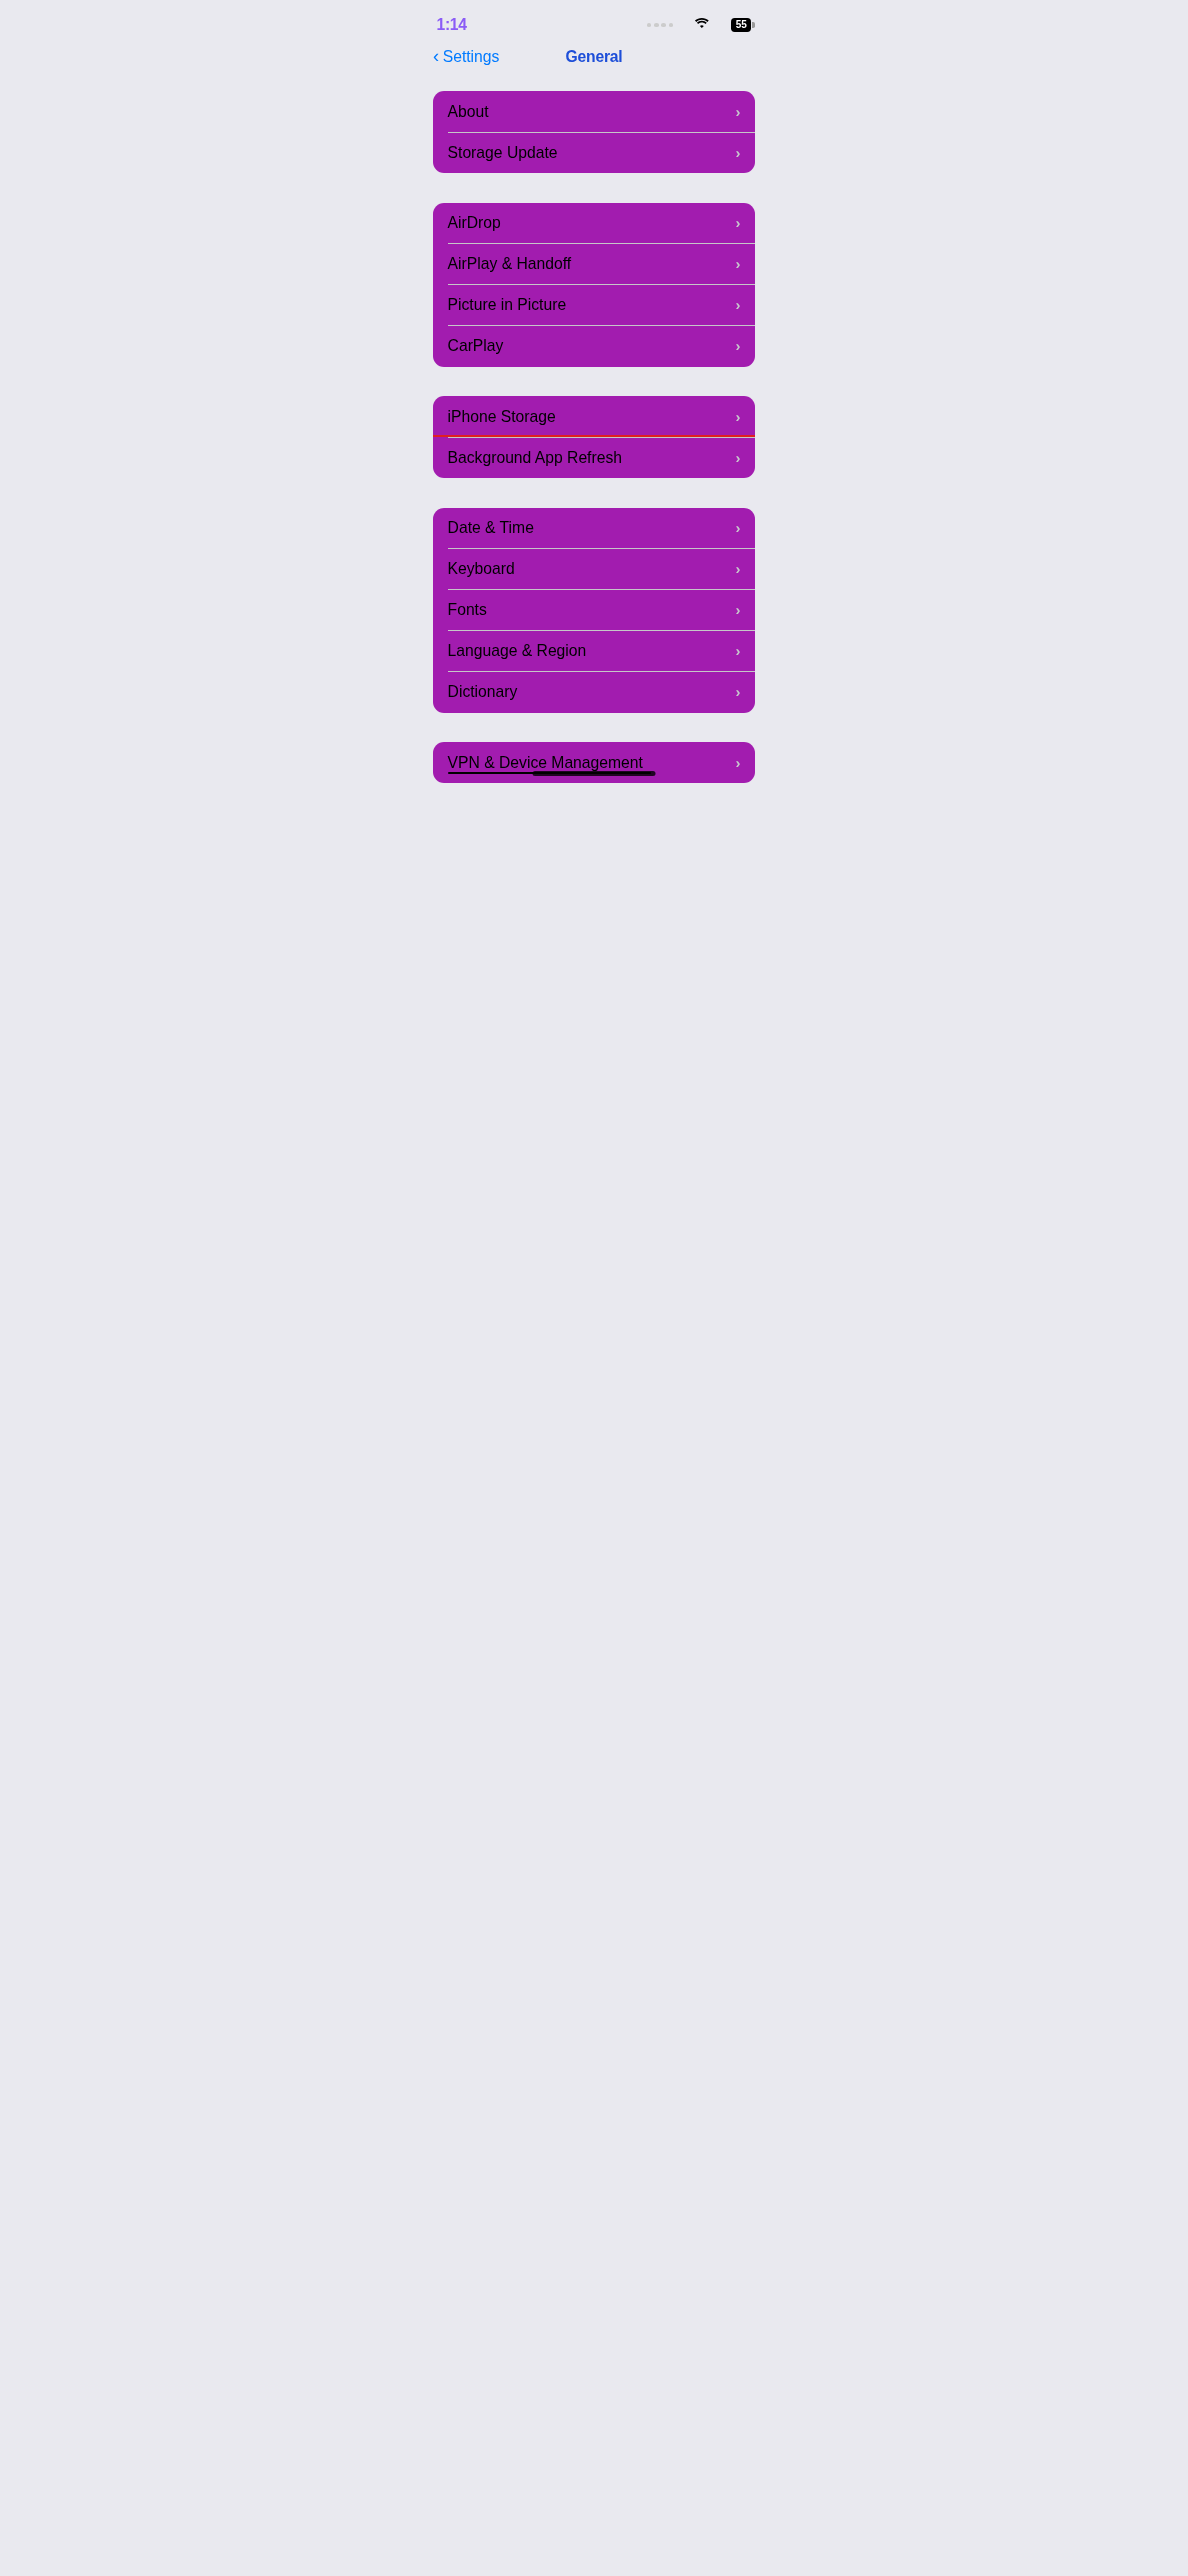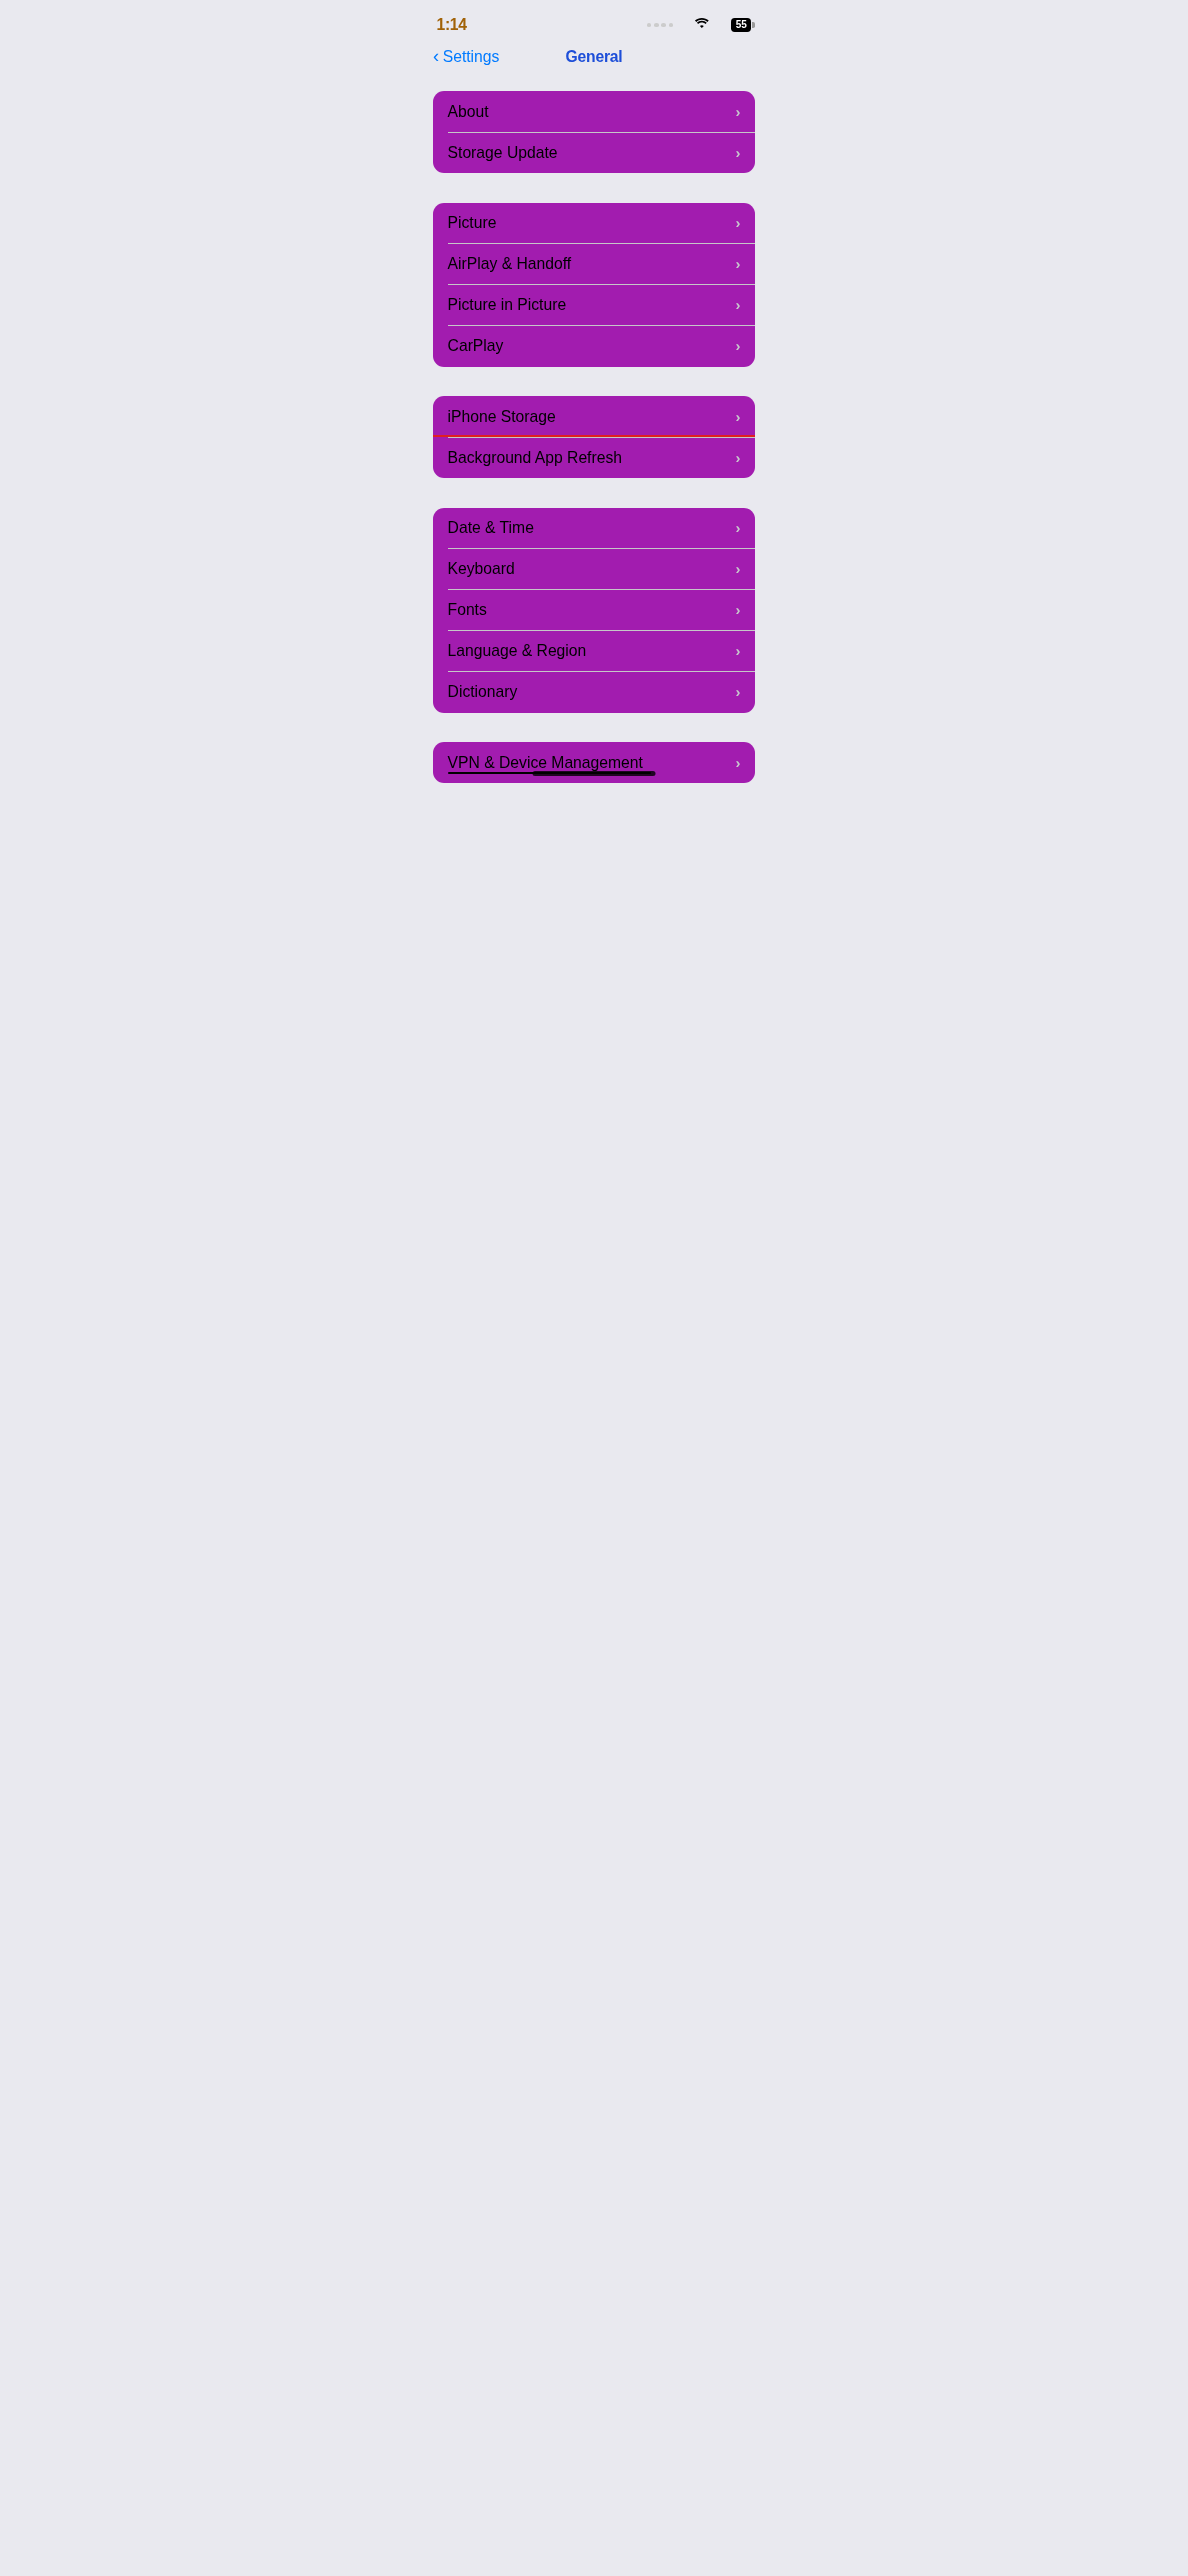--- a/index.html
+++ b/index.html
@@ -24,21 +24,21 @@
       display: flex;
       justify-content: space-between;
       align-items: center;
       padding: 13px 18.4px 7.4px 22px;
       height: 44px;
     }
 
     .status-time {
       font-size: 15.7px;
       font-weight: 600;
-      color: #a16207;
+      color: #8b5cf6;
       letter-spacing: -0.3px;
     }
 
     .status-icons {
       display: flex;
       align-items: center;
       gap: 21px;
     }
 
     .signal-dots {
@@ -213,21 +213,21 @@
       <span class="chevron-right">›</span>
     </div>
     <div class="settings-item">
       <span class="settings-item-label">Storage Update</span>
       <span class="chevron-right">›</span>
     </div>
   </div>
 
   <div class="settings-group">
     <div class="settings-item">
-      <span class="settings-item-label">Picture</span>
+      <span class="settings-item-label">AirDrop</span>
       <span class="chevron-right">›</span>
     </div>
     <div class="settings-item">
       <span class="settings-item-label">AirPlay &amp; Handoff</span>
       <span class="chevron-right">›</span>
     </div>
     <div class="settings-item">
       <span class="settings-item-label">Picture in Picture</span>
       <span class="chevron-right">›</span>
     </div>

